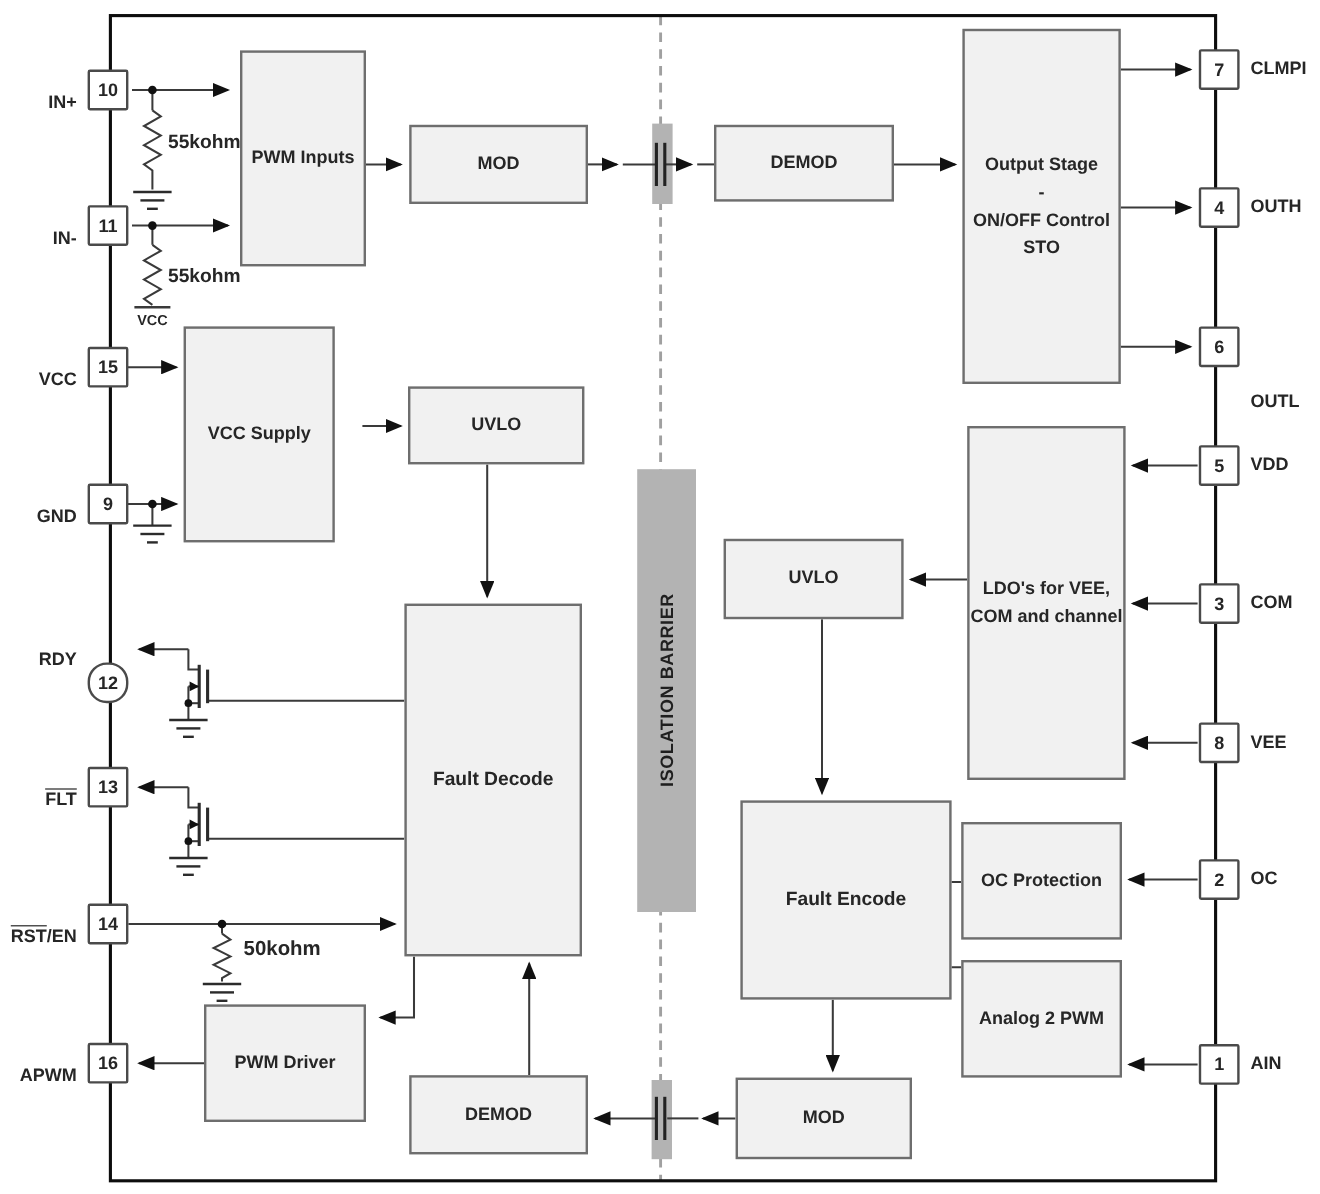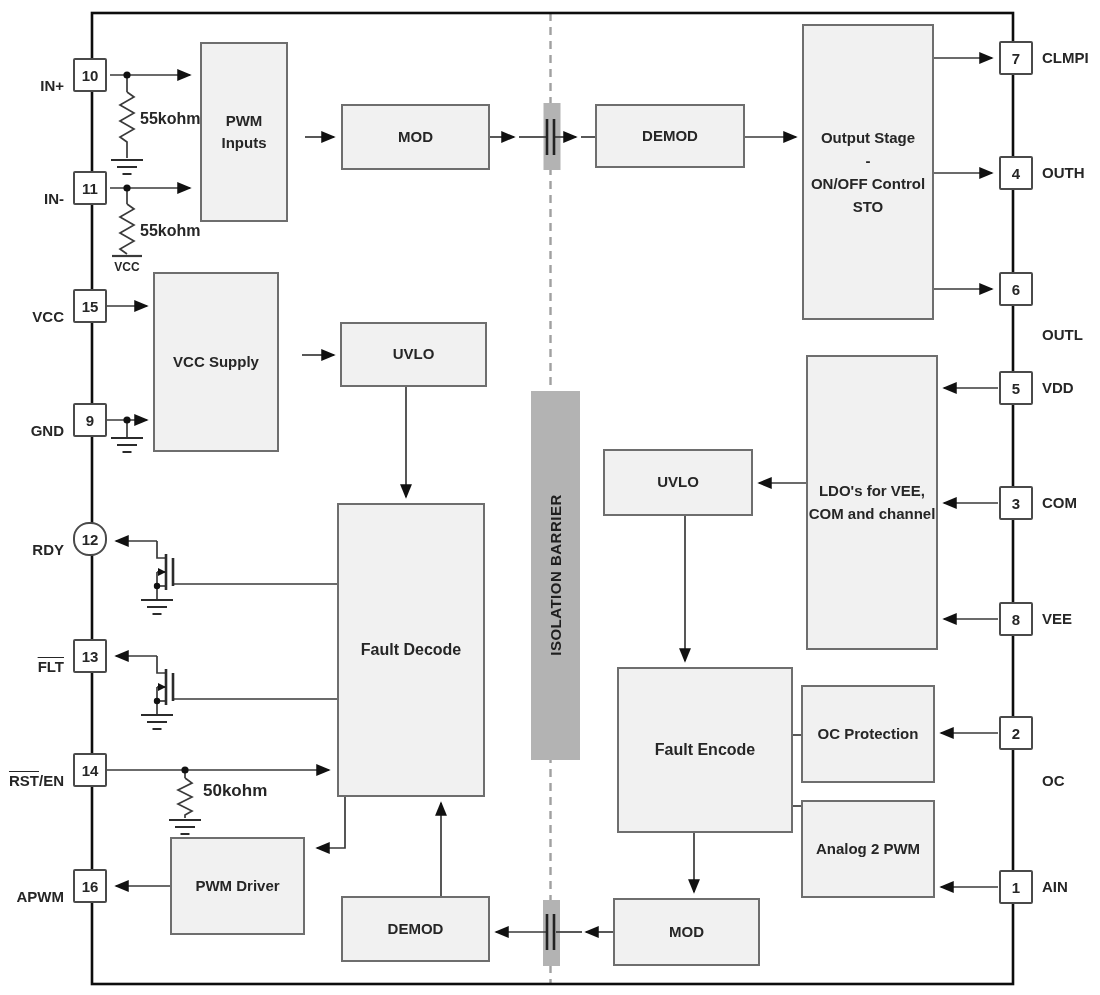--- a/index.html
+++ b/index.html
@@ -154,21 +154,21 @@
     <g fill="#111">
       <circle cx="127" cy="75" r="3.6"></circle>
         <circle cx="127" cy="188" r="3.6"></circle>
       <circle cx="127" cy="420" r="3.6"></circle>
         <circle cx="185" cy="770" r="3.6"></circle>
       <circle cx="157" cy="586" r="3.2"></circle>
         <circle cx="157" cy="701" r="3.2"></circle>
     </g>
   </svg>
 
-  <div class="blk" style="left:200px;top:42px;width:88px;height:180px;">
+  <div class="blk" style="left:200px;top:42px;width:105px;height:180px;">
       <span>PWM Inputs</span>
     </div>
   <div class="blk" style="left:341px;top:104px;width:149px;height:66px;">
       <span>MOD</span>
     </div>
   <div class="blk" style="left:595px;top:104px;width:150px;height:64px;">
       <span>DEMOD</span>
     </div>
   <div class="blk" style="left:802px;top:24px;width:132px;height:296px;line-height:1.55;">
     <div>Output Stage</div>
@@ -216,21 +216,21 @@
     </div>
   <div class="pin" style="left:73px;top:171px;">
       <span>11</span>
     </div>
   <div class="pin" style="left:73px;top:289px;">
       <span>15</span>
     </div>
   <div class="pin" style="left:73px;top:403px;">
       <span>9</span>
     </div>
-  <div class="pin" style="left:73px;top:522px;border-radius:16px;">
+  <div class="pin" style="left:73px;top:552px;border-radius:16px;">
       <span>12</span>
     </div>
   <div class="pin" style="left:73px;top:639px;">
       <span>13</span>
     </div>
   <div class="pin" style="left:73px;top:753px;">
       <span>14</span>
     </div>
   <div class="pin" style="left:73px;top:869px;">
       <span>16</span>
@@ -269,21 +269,21 @@
   <div class="pin" style="left:999px;top:870px;">
       <span>1</span>
     </div>
 
   <div class="plabel r" style="top:49px;">CLMPI</div>
   <div class="plabel r" style="top:164px;">OUTH</div>
   <div class="plabel r" style="top:286px;margin-top:40px;">OUTL</div>
   <div class="plabel r" style="top:379px;">VDD</div>
   <div class="plabel r" style="top:494px;text-align:center;">COM</div>
   <div class="plabel r" style="top:610px;">VEE</div>
-  <div class="plabel r" style="top:724px;margin-top:48px;">OC</div>
+  <div class="plabel r" style="top:724px;">OC</div>
   <div class="plabel r" style="top:878px;">AIN</div>
 
   <div class="rlabel" style="left:140px;top:110px;">55kohm</div>
   <div class="rlabel" style="left:140px;top:222px;">55kohm</div>
   <div class="rlabel" style="left:203px;top:781px;font-size:17px;">50kohm</div>
   <div class="raillabel" style="left:105px;top:260px;">VCC</div>
 
 </div>
 
 </body></html>

